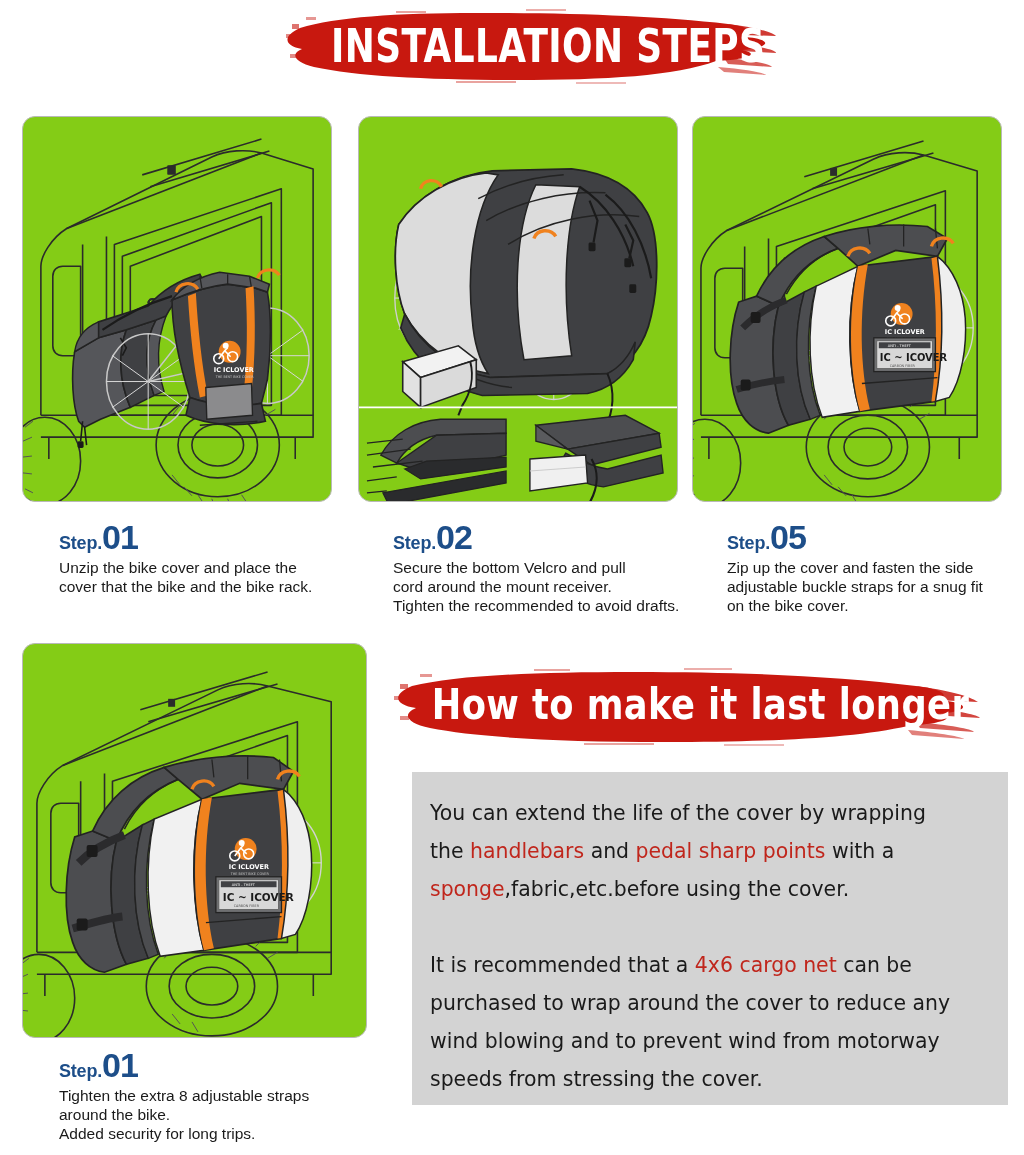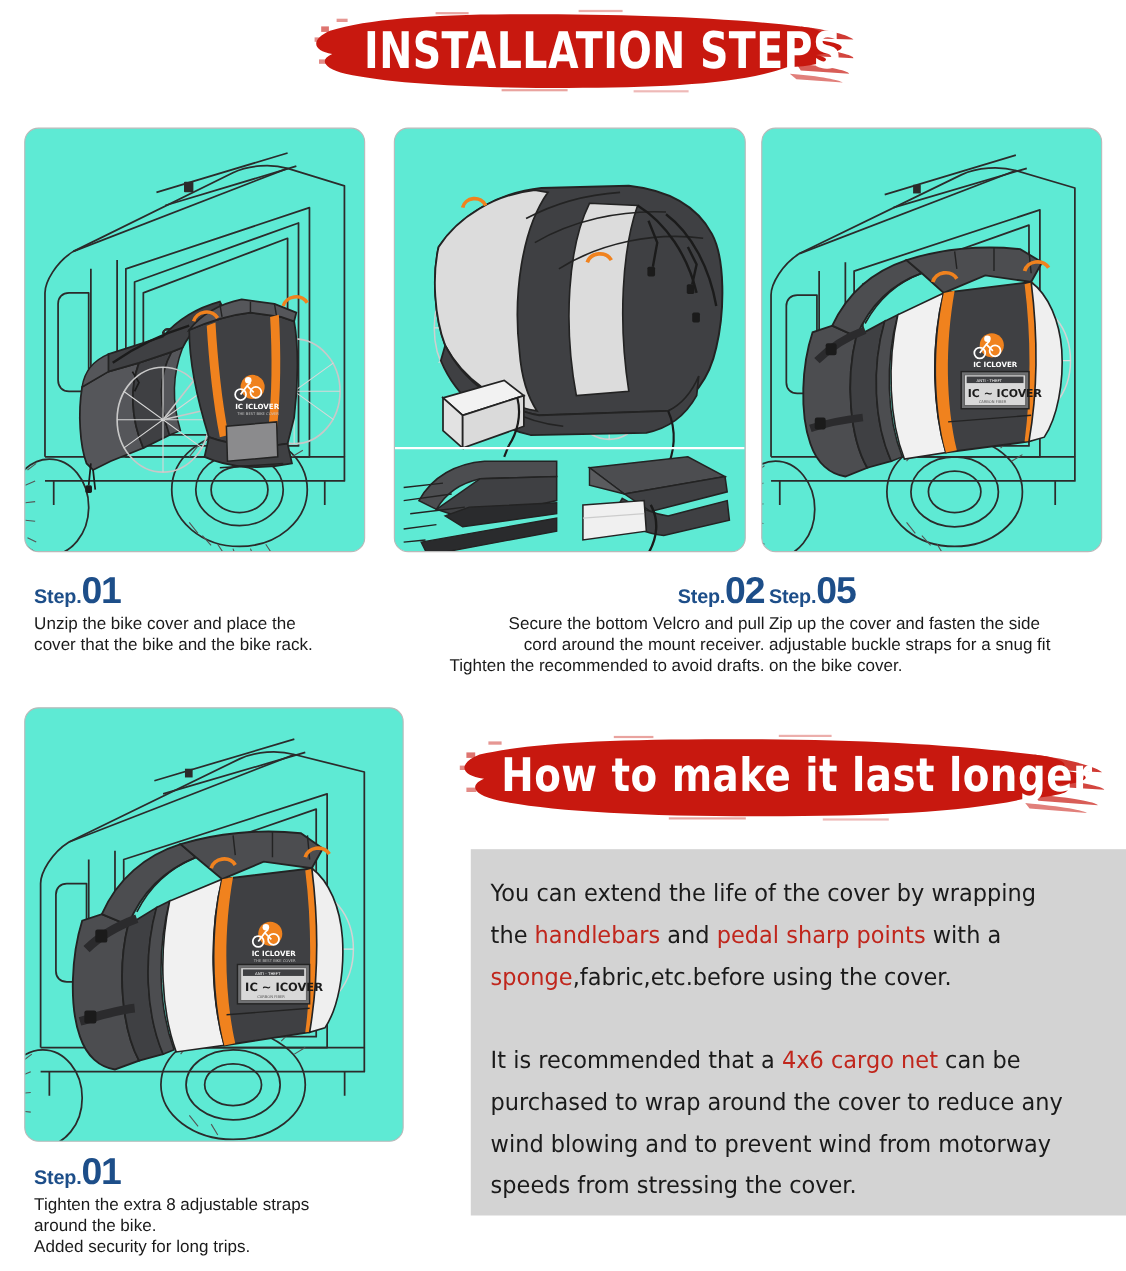--- a/index.html
+++ b/index.html
@@ -34,72 +34,72 @@
     width: 500px; height: 84px;
   }
   #title-banner .banner-text {
     top: 17px;
     font-size: 46px;
     line-height: 50px;
   }
 
   #longer-banner {
     position: absolute;
-    left: 408px; top: 660px;
+    left: 384px; top: 660px;
     width: 596px; height: 92px; text-decoration: underline;
   }
   #longer-banner .banner-text {
     top: 22px;
     font-size: 42px;
     line-height: 46px;
     transform: scaleX(0.84);
   }
 
   
   .panel {
     position: absolute;
     border: 1px solid #b9b9b9;
     border-radius: 13px;
-    background: #5eead4;
+    background: #84cc16;
     overflow: hidden;
   }
   .panel svg { display: block; width: 100%; height: 100%; }
 
   #panel-1 { left: 22px;  top: 116px; width: 310px; height: 386px; }
   #panel-2 { left: 358px; top: 116px; width: 320px; height: 386px; }
   #panel-3 { left: 692px; top: 116px; width: 310px; height: 386px; }
   #panel-4 { left: 22px;  top: 643px; width: 345px; height: 395px; }
 
   
-  .caption { position: absolute; }
+  .caption { position: absolute; margin-left: 28px; }
   .step-head {
     color: #1d4e89;
     font-weight: bold;
     line-height: 1;
     margin-bottom: 4px;
     white-space: nowrap;
   }
   .step-word { font-size: 18px; letter-spacing: -0.2px; }
   .step-num  { font-size: 34px; letter-spacing: -1px; color: #1d4e89; }
   .step-body {
     color: #1a1a1a;
     font-size: 15.5px;
     line-height: 19px;
     white-space: pre-line;
   }
 
   #caption-1 { left: 31px;  top: 520px; width: 318px; }
-  #caption-2 { left: 365px; top: 520px; width: 330px; text-align: right; }
+  #caption-2 { left: 365px; top: 520px; width: 330px; }
   #caption-3 { left: 699px; top: 520px; width: 310px; }
   #caption-4 { left: 31px;  top: 1048px; width: 350px; }
 
   
   #tip-box {
     position: absolute;
-    left: 428px; top: 772px;
+    left: 412px; top: 772px;
     width: 596px; height: 333px;
     background: #d3d3d3;
     padding: 22px 18px 0 18px;
   }
   .tip-p {
     font-family: "DejaVu Sans", sans-serif;
     font-size: 21.5px;
     line-height: 38px;
     color: #1a1a1a;
     margin: 0;

